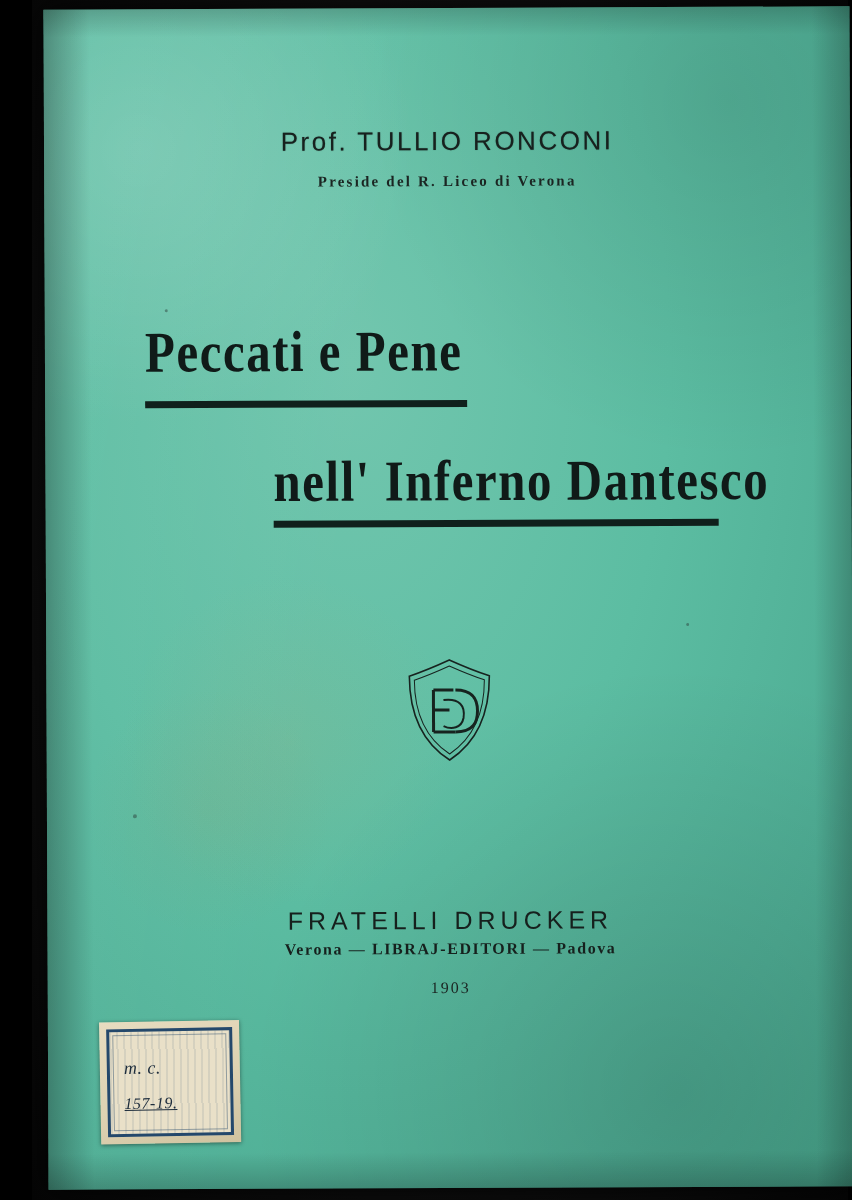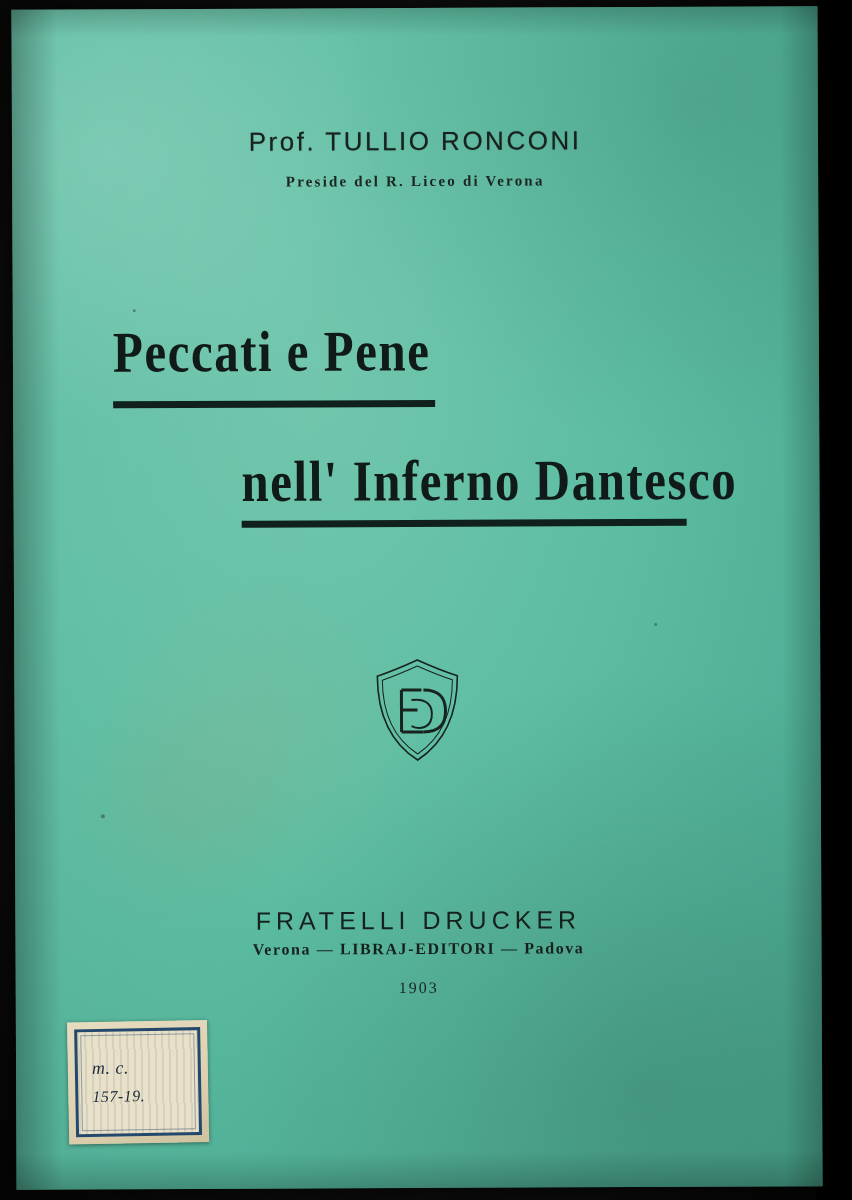--- a/index.html
+++ b/index.html
@@ -12,20 +12,21 @@
     height: 1200px;
     overflow: hidden;
     font-family: "Liberation Sans", sans-serif;
   }
 
   #scene {
     position: relative;
     width: 816px;
     height: 1200px;
     background: #0b0b0b;
+    margin-left: 32px;
   }
 
   
   #backdrop {
     position: absolute;
     inset: 0;
     background:
       radial-gradient(ellipse at 50% 45%, #242424 0%, #101010 55%, #050505 100%);
   }
 
@@ -211,21 +212,21 @@
   .label-text {
     position: absolute;
     left: 14px;
     font-family: "Liberation Serif", serif;
     font-style: italic;
     color: #1d2c3c;
     font-size: 18px;
     letter-spacing: 0.5px;
   }
   #label-line1 { top: 26px; }
-  #label-line2 { top: 56px; font-size: 16px; }
+  #label-line2 { top: 63px; font-size: 16px; text-decoration: underline; }
 
   
   .speck {
     position: absolute;
     background: rgba(40,55,50,0.45);
     border-radius: 50%;
     pointer-events: none;
   }
 </style>
 </head>

